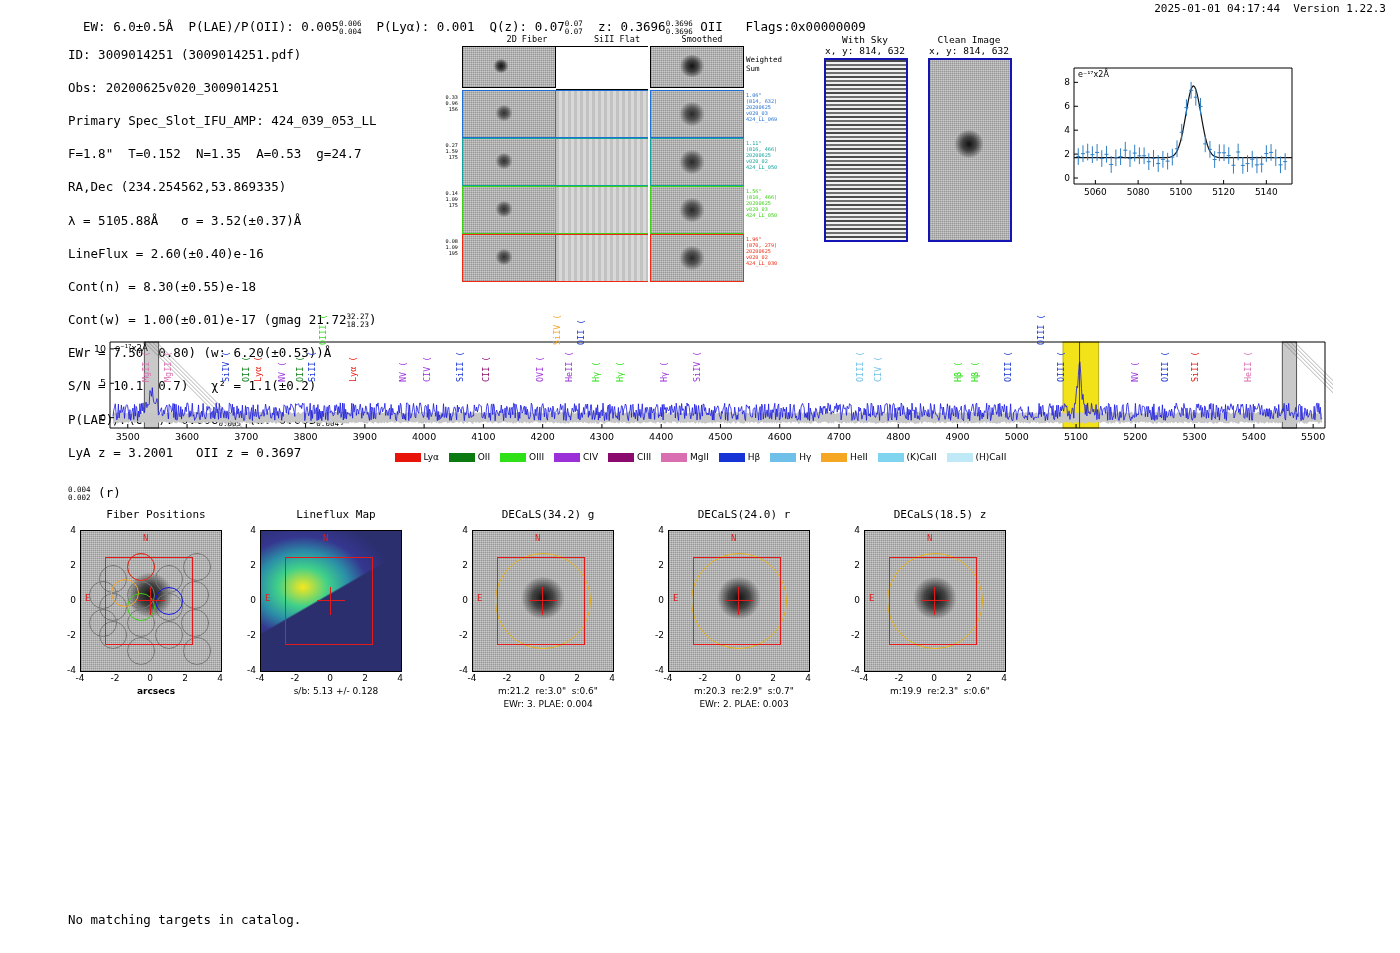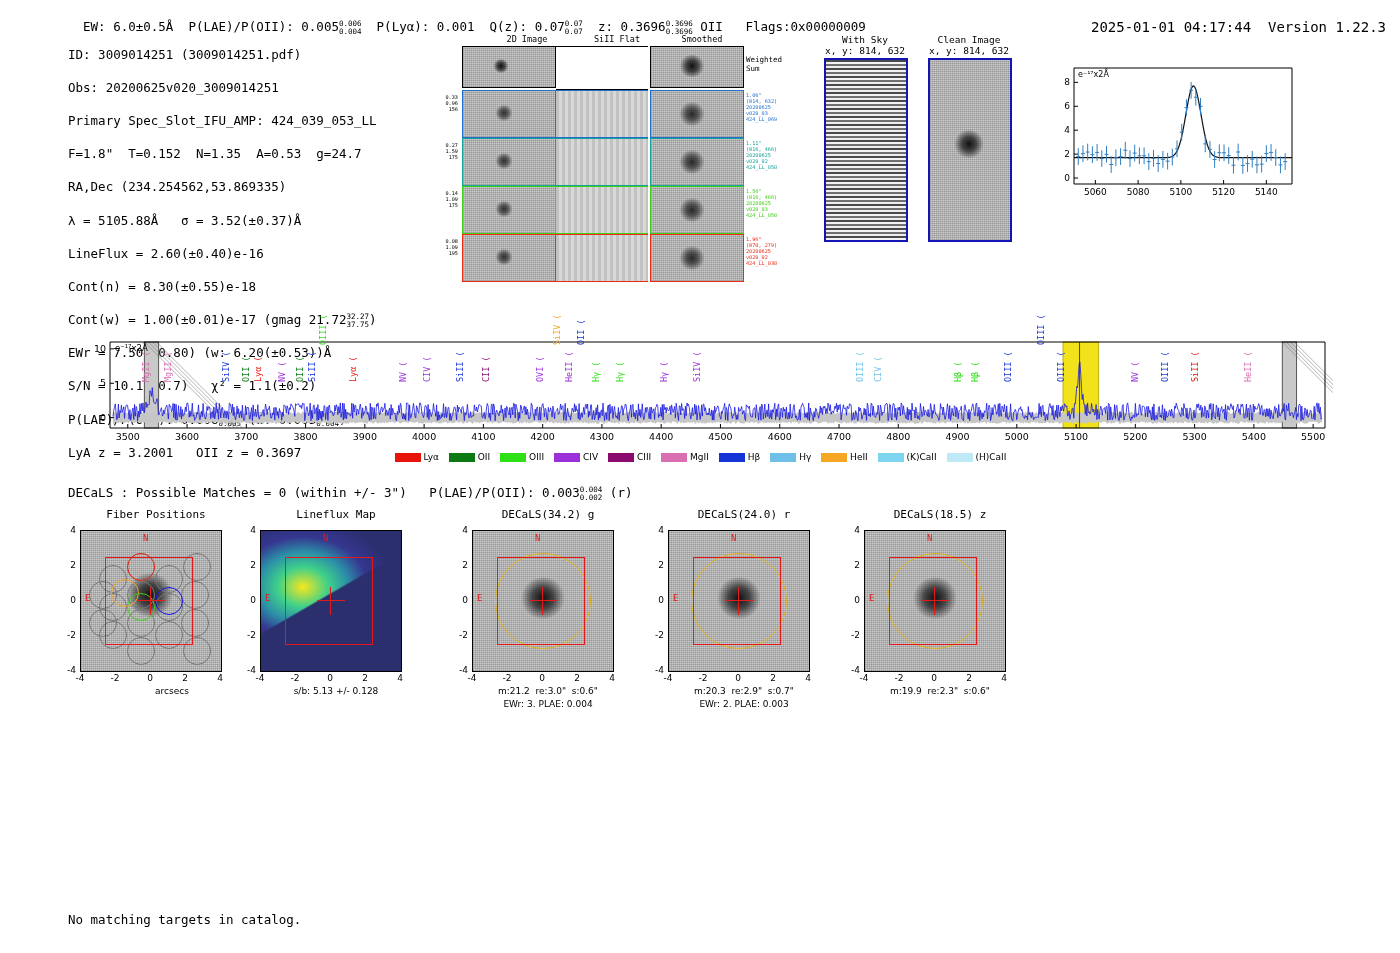--- a/index.html
+++ b/index.html
@@ -3,21 +3,21 @@
 <meta charset="utf-8">
 <style>
   html,body{margin:0;padding:0;background:#ffffff;}
   body{width:1400px;height:953px;position:relative;font-family:"DejaVu Sans Mono","Liberation Mono",monospace;color:#000;}
   .abs{position:absolute;}
   .mono{font-family:"DejaVu Sans Mono","Liberation Mono",monospace;}
 
   
   #hdr{left:68px;top:4px;font-size:12.5px;white-space:pre;letter-spacing:0px;}
   .frac{display:inline-block;vertical-align:middle;font-size:7.5px;line-height:8px;text-align:left;position:relative;top:0px;}
-  #stamp{right:14px;top:19px;font-size:14px;white-space:pre;}
+  #stamp{right:14px;top:2px;font-size:11px;white-space:pre;}
 
   
   #info{left:68px;top:30px;font-size:12.5px;line-height:16.6px;white-space:pre;}
 
   
   .plabel{font-size:8.5px;text-align:center;}
   .noise{background-image:
      repeating-linear-gradient(0deg, rgba(0,0,0,.10) 0 1px, rgba(255,255,255,.10) 1px 2px),
      repeating-linear-gradient(90deg, rgba(0,0,0,.10) 0 1px, rgba(255,255,255,.10) 1px 2px);
      background-color:#bdbdbd;}
@@ -52,29 +52,29 @@
 
 <div class="abs mono" id="info">
 <div>ID: 3009014251 (3009014251.pdf)</div>
 <div>Obs: 20200625v020_3009014251</div>
 <div>Primary Spec_Slot_IFU_AMP: 424_039_053_LL</div>
 <div>F=1.8"  T=0.152  N=1.35  A=0.53  g=24.7</div>
 <div>RA,Dec (234.254562,53.869335)</div>
 <div>λ = 5105.88Å   σ = 3.52(±0.37)Å</div>
 <div>LineFlux = 2.60(±0.40)e-16</div>
 <div>Cont(n) = 8.30(±0.55)e-18</div>
-<div><span>Cont(w) = 1.00(±0.01)e-17 (gmag 21.72</span><span class="frac"><span style="display:block">32.27</span><span style="display:block">37.75</span></span><span>)</span></div>
+<div><span>Cont(w) = 1.00(±0.01)e-17 (gmag 21.72</span><span class="frac"><span style="display:block">32.27</span><span style="display:block">18.23</span></span><span>)</span></div>
 <div>EWr = 7.50(±0.80) (w: 6.20(±0.53))Å</div>
 <div>S/N = 10.1(±0.7)   χ² = 1.1(±0.2)</div>
 <div><span>P(LAE)/P(OII): 0.006</span><span class="frac"><span style="display:block">0.008</span><span style="display:block">0.005</span></span><span> (w: 0.005</span><span class="frac"><span style="display:block">0.007</span><span style="display:block">0.004</span></span><span>)</span></div>
 <div>LyA z = 3.2001   OII z = 0.3697</div>
 </div>
 
 <div class="abs" style="left:462px;top:34px;width:290px;">
-  <span class="abs plabel" style="left:30px;top:0;width:70px;">2D Image</span>
+  <span class="abs plabel" style="left:30px;top:0;width:70px;">2D Fiber</span>
   <span class="abs plabel" style="left:120px;top:0;width:70px;">SiII Flat</span>
   <span class="abs plabel" style="left:205px;top:0;width:70px;">Smoothed</span>
 </div>
 
 <div class="abs" style="left:462px;top:46px;">
   <div class="abs noise" style="left:0;top:0;width:92px;height:40px;border:1px solid #000;">
      <div class="blob" style="left:30px;top:12px;width:16px;height:14px;"></div>
   </div>
   <div class="abs" style="left:94px;top:0;width:92px;height:42px;background:#fff;border-top:1px solid #000;border-bottom:1px solid #000;"></div>
   <div class="abs noise" style="left:188px;top:0;width:92px;height:40px;border:1px solid #000;">
@@ -348,21 +348,21 @@
       <text x="1067.341463414634" y="170" font-size="9.5" text-anchor="middle" font-family="DejaVu Sans, sans-serif">5200</text>
       <path d="M1126.609756097561,158 L1126.609756097561,154" stroke="#000" stroke-width="1" fill="none"></path>
       <text x="1126.609756097561" y="170" font-size="9.5" text-anchor="middle" font-family="DejaVu Sans, sans-serif">5300</text>
       <path d="M1185.8780487804877,158 L1185.8780487804877,154" stroke="#000" stroke-width="1" fill="none"></path>
       <text x="1185.8780487804877" y="170" font-size="9.5" text-anchor="middle" font-family="DejaVu Sans, sans-serif">5400</text>
       <path d="M1245.1463414634147,158 L1245.1463414634147,154" stroke="#000" stroke-width="1" fill="none"></path>
       <text x="1245.1463414634147" y="170" font-size="9.5" text-anchor="middle" font-family="DejaVu Sans, sans-serif">5500</text>
       <text x="47" y="81" font-size="8.5" font-family="DejaVu Sans, sans-serif">e⁻¹⁷x2Å</text>
     </svg><div class="linelabel" style="color: rgb(217, 111, 176); left: 72.561px; top: 50px; height: 62px;">MgII (</div><div class="linelabel" style="color: rgb(217, 111, 176); left: 95.0829px; top: 50px; height: 62px;">MgII (</div><div class="linelabel" style="color: rgb(22, 51, 214); left: 152.573px; top: 50px; height: 62px;">SiIV (</div><div class="linelabel" style="color: rgb(11, 122, 18); left: 173.317px; top: 50px; height: 62px;">OII (</div><div class="linelabel" style="color: rgb(232, 20, 10); left: 185.171px; top: 50px; height: 62px;">Lyα (</div><div class="linelabel" style="color: rgb(155, 48, 217); left: 208.878px; top: 50px; height: 62px;">NV (</div><div class="linelabel" style="color: rgb(11, 122, 18); left: 226.659px; top: 50px; height: 62px;">OII (</div><div class="linelabel" style="color: rgb(22, 51, 214); left: 238.512px; top: 50px; height: 62px;">SiII (</div><div class="linelabel" style="color: rgb(232, 20, 10); left: 280px; top: 50px; height: 62px;">Lyα (</div><div class="linelabel" style="color: rgb(155, 48, 217); left: 330.378px; top: 50px; height: 62px;">NV (</div><div class="linelabel" style="color: rgb(155, 48, 217); left: 354.085px; top: 50px; height: 62px;">CIV (</div><div class="linelabel" style="color: rgb(22, 51, 214); left: 386.683px; top: 50px; height: 62px;">SiII (</div><div class="linelabel" style="color: rgb(139, 10, 110); left: 413.354px; top: 50px; height: 62px;">CII (</div><div class="linelabel" style="color: rgb(46, 224, 22); left: 250.366px; top: 13px; height: 62px;">OIII (</div><div class="linelabel" style="color: rgb(245, 166, 35); left: 484.476px; top: 13px; height: 62px;">SiIV (</div><div class="linelabel" style="color: rgb(22, 51, 214); left: 508.183px; top: 13px; height: 62px;">OII (</div><div class="linelabel" style="color: rgb(155, 48, 217); left: 466.695px; top: 50px; height: 62px;">OVI (</div><div class="linelabel" style="color: rgb(155, 48, 217); left: 496.329px; top: 50px; height: 62px;">HeII (</div><div class="linelabel" style="color: rgb(46, 224, 22); left: 523px; top: 50px; height: 62px;">Hγ (</div><div class="linelabel" style="color: rgb(46, 224, 22); left: 546.707px; top: 50px; height: 62px;">Hγ (</div><div class="linelabel" style="color: rgb(155, 48, 217); left: 591.159px; top: 50px; height: 62px;">Hγ (</div><div class="linelabel" style="color: rgb(155, 48, 217); left: 623.756px; top: 50px; height: 62px;">SiIV (</div><div class="linelabel" style="color: rgb(111, 192, 232); left: 786.744px; top: 50px; height: 62px;">OIII (</div><div class="linelabel" style="color: rgb(111, 192, 232); left: 804.524px; top: 50px; height: 62px;">CIV (</div><div class="linelabel" style="color: rgb(46, 224, 22); left: 884.537px; top: 50px; height: 62px;">Hβ (</div><div class="linelabel" style="color: rgb(46, 224, 22); left: 902.317px; top: 50px; height: 62px;">Hβ (</div><div class="linelabel" style="color: rgb(22, 51, 214); left: 934.915px; top: 50px; height: 62px;">OIII (</div><div class="linelabel" style="color: rgb(22, 51, 214); left: 988.256px; top: 50px; height: 62px;">OIII (</div><div class="linelabel" style="color: rgb(22, 51, 214); left: 967.512px; top: 13px; height: 62px;">OIII (</div><div class="linelabel" style="color: rgb(155, 48, 217); left: 1062.34px; top: 50px; height: 62px;">NV (</div><div class="linelabel" style="color: rgb(22, 51, 214); left: 1091.98px; top: 50px; height: 62px;">OIII (</div><div class="linelabel" style="color: rgb(232, 20, 10); left: 1121.61px; top: 50px; height: 62px;">SiII (</div><div class="linelabel" style="color: rgb(217, 111, 176); left: 1174.95px; top: 50px; height: 62px;">HeII (</div><div class="abs" style="left: 0px; top: 182px; width: 1265px; text-align: center; font-size: 9px; font-family: &quot;DejaVu Sans&quot;, sans-serif;"><span style="display:inline-block;margin:0 5px;"><span class="legendbox" style="background:#e8140a"></span> <span>Lyα</span></span><span style="display:inline-block;margin:0 5px;"><span class="legendbox" style="background:#0b7a12"></span> <span>OII</span></span><span style="display:inline-block;margin:0 5px;"><span class="legendbox" style="background:#2ee016"></span> <span>OIII</span></span><span style="display:inline-block;margin:0 5px;"><span class="legendbox" style="background:#9b30d9"></span> <span>CIV</span></span><span style="display:inline-block;margin:0 5px;"><span class="legendbox" style="background:#8b0a6e"></span> <span>CIII</span></span><span style="display:inline-block;margin:0 5px;"><span class="legendbox" style="background:#d96fb0"></span> <span>MgII</span></span><span style="display:inline-block;margin:0 5px;"><span class="legendbox" style="background:#1633d6"></span> <span>Hβ</span></span><span style="display:inline-block;margin:0 5px;"><span class="legendbox" style="background:#6fc0e8"></span> <span>Hγ</span></span><span style="display:inline-block;margin:0 5px;"><span class="legendbox" style="background:#f5a623"></span> <span>HeII</span></span><span style="display:inline-block;margin:0 5px;"><span class="legendbox" style="background:#7fd4ef"></span> <span>(K)CaII</span></span><span style="display:inline-block;margin:0 5px;"><span class="legendbox" style="background:#bfe9f7"></span> <span>(H)CaII</span></span></div></div>
 
-<div class="abs mono" id="decalsline"><span>DECaLS : Possible Matches = 0 (within +/- 3")   P(LAE)/P(OII): 0.003</span><span class="frac"><span style="display:block">0.004</span><span style="display:block">0.002</span></span><span> (r)</span></div>
+<div class="abs mono" id="decalsline"><span class="frac"><span style="display:block">0.004</span><span style="display:block">0.002</span></span><span> (r)</span></div>
 
 <div class="abs" id="cutouts" style="left:56px;top:508px;">
     <div class="abs" style="left: 0px; top: 0px; width: 200px;">
       <div class="cuttitle" style="width:200px;">Fiber Positions</div>
       <div class="abs" style="left:24px;top:22px;width:140px;height:140px;border:1px solid #000;overflow:hidden;">
         <div class="abs noise" style="left:0;top:0;width:140px;height:140px;">
           <div class="blob" style="left:46px;top:42px;width:46px;height:44px;"></div>
         </div>
         <div class="circ" style="left:18px;top:34px;width:26px;height:26px;border:1px solid #777;"></div>
         <div class="circ" style="left:46px;top:22px;width:26px;height:26px;border:1px solid #777;"></div>
@@ -393,21 +393,21 @@
       <div class="tick" style="left:16px;top:165px;width:16px;text-align:center;font-family:'DejaVu Sans',sans-serif;">-4</div>
       <div class="tick" style="left:4px;top:157px;width:16px;text-align:right;font-family:'DejaVu Sans',sans-serif;">-4</div>
       <div class="tick" style="left:51px;top:165px;width:16px;text-align:center;font-family:'DejaVu Sans',sans-serif;">-2</div>
       <div class="tick" style="left:4px;top:122px;width:16px;text-align:right;font-family:'DejaVu Sans',sans-serif;">-2</div>
       <div class="tick" style="left:86px;top:165px;width:16px;text-align:center;font-family:'DejaVu Sans',sans-serif;">0</div>
       <div class="tick" style="left:4px;top:87px;width:16px;text-align:right;font-family:'DejaVu Sans',sans-serif;">0</div>
       <div class="tick" style="left:121px;top:165px;width:16px;text-align:center;font-family:'DejaVu Sans',sans-serif;">2</div>
       <div class="tick" style="left:4px;top:52px;width:16px;text-align:right;font-family:'DejaVu Sans',sans-serif;">2</div>
       <div class="tick" style="left:156px;top:165px;width:16px;text-align:center;font-family:'DejaVu Sans',sans-serif;">4</div>
       <div class="tick" style="left:4px;top:17px;width:16px;text-align:right;font-family:'DejaVu Sans',sans-serif;">4</div>
-      <div class="capt abs" style="left:16px;top:178px;width:200px;font-family:'DejaVu Sans',sans-serif;">arcsecs</div>
+      <div class="capt abs" style="left:0;top:178px;width:200px;font-family:'DejaVu Sans',sans-serif;font-weight:bold;">arcsecs</div>
       <div class="capt abs" style="left:0;top:191px;width:200px;font-family:'DejaVu Sans',sans-serif;"></div>
     </div>
     <div class="abs" style="left: 180px; top: 0px; width: 200px;">
       <div class="cuttitle" style="width:200px;">Lineflux Map</div>
       <div class="abs" style="left:24px;top:22px;width:140px;height:140px;border:1px solid #000;overflow:hidden;">
         <div class="abs" style="left:0;top:0;width:140px;height:140px;background:
          radial-gradient(ellipse 90px 70px at 30% 40%, #f6e71e 0%, #3fd08a 28%, #2b8fa8 50%, #35368f 72%, #2b2f6e 100%);"></div>
          <div class="abs" style="left:0;top:0;width:140px;height:140px;background:linear-gradient(150deg, rgba(40,40,110,0) 46%, #2b2f6e 47%);"></div>
          <div class="redsq" style="left:24px;top:26px;width:86px;height:86px;"></div>
         <div class="nlab" style="left:62px;top:2px;">N</div>

